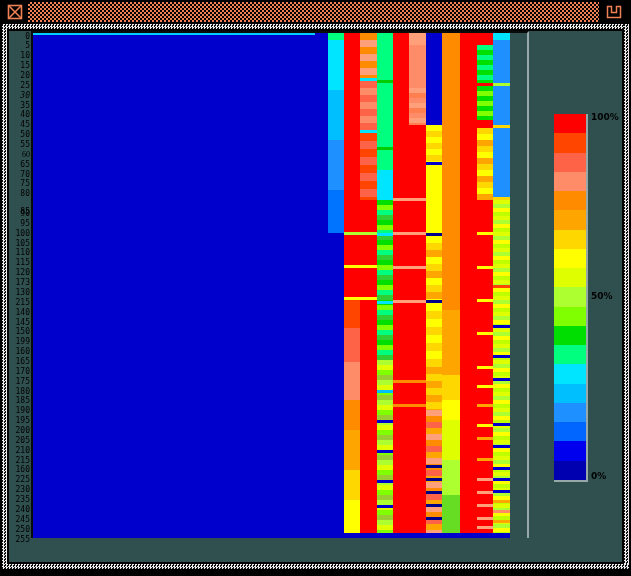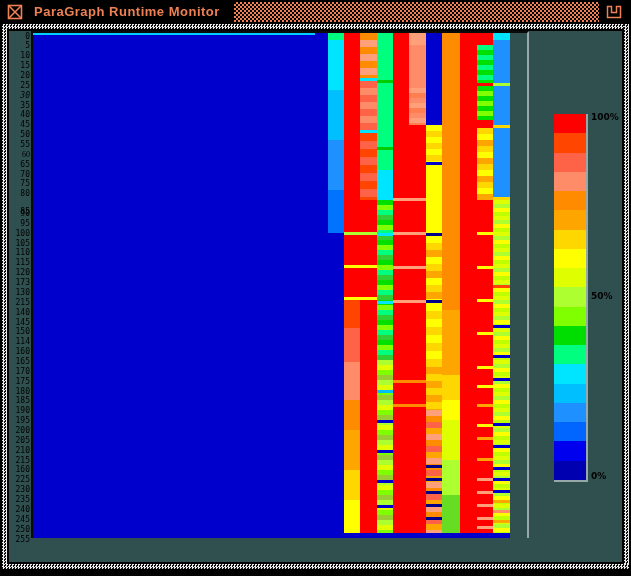--- a/index.html
+++ b/index.html
@@ -41,21 +41,20 @@
 <div class="window">
 
   <div class="titlebar">
     <div class="tb-icon">
       <svg width="16" height="16" viewBox="0 0 16 16">
         <rect x="1.5" y="1.5" width="13" height="13" fill="none" stroke="#EE8054" stroke-width="1.6"></rect>
         <line x1="2" y1="2" x2="14" y2="14" stroke="#EE8054" stroke-width="1.6"></line>
         <line x1="14" y1="2" x2="2" y2="14" stroke="#EE8054" stroke-width="1.6"></line>
       </svg>
     </div>
-    <div class="tb-title">ParaGraph Runtime Monitor</div>
     <div class="tb-fill checker-orange"></div>
     <div class="tb-icon" style="width:30px;">
       <svg width="18" height="16" viewBox="0 0 18 16">
         <path d="M2.5 2.5 V13.5 H15.5 V2.5 H11.5 V8.5 H6.5 V2.5 Z" fill="none" stroke="#EE8054" stroke-width="1.5"></path>
       </svg>
     </div>
   </div>
 
   <div class="border-strip checker-white" style="top:24px;left:2px;right:2px;height:5px;"></div>
   <div class="border-strip checker-white" style="top:24px;bottom:7px;left:2px;width:5px;"></div>
@@ -89,21 +88,21 @@
       <div class="ytick" style="top: 208.629px;">105</div>
       <div class="ytick" style="top: 218.492px;">110</div>
       <div class="ytick" style="top: 228.355px;">115</div>
       <div class="ytick" style="top: 238.219px;">120</div>
       <div class="ytick" style="top: 248.082px;">173</div>
       <div class="ytick" style="top: 257.945px;">130</div>
       <div class="ytick" style="top: 267.809px;">215</div>
       <div class="ytick" style="top: 277.672px;">140</div>
       <div class="ytick" style="top: 287.535px;">145</div>
       <div class="ytick" style="top: 297.398px;">150</div>
-      <div class="ytick" style="top: 307.262px;">114</div>
+      <div class="ytick" style="top: 307.262px;">199</div>
       <div class="ytick" style="top: 317.125px;">160</div>
       <div class="ytick" style="top: 326.988px;">165</div>
       <div class="ytick" style="top: 336.852px;">170</div>
       <div class="ytick" style="top: 346.715px;">175</div>
       <div class="ytick" style="top: 356.578px;">180</div>
       <div class="ytick" style="top: 366.441px;">185</div>
       <div class="ytick" style="top: 376.305px;">190</div>
       <div class="ytick" style="top: 386.168px;">195</div>
       <div class="ytick" style="top: 396.031px;">200</div>
       <div class="ytick" style="top: 405.895px;">205</div>

